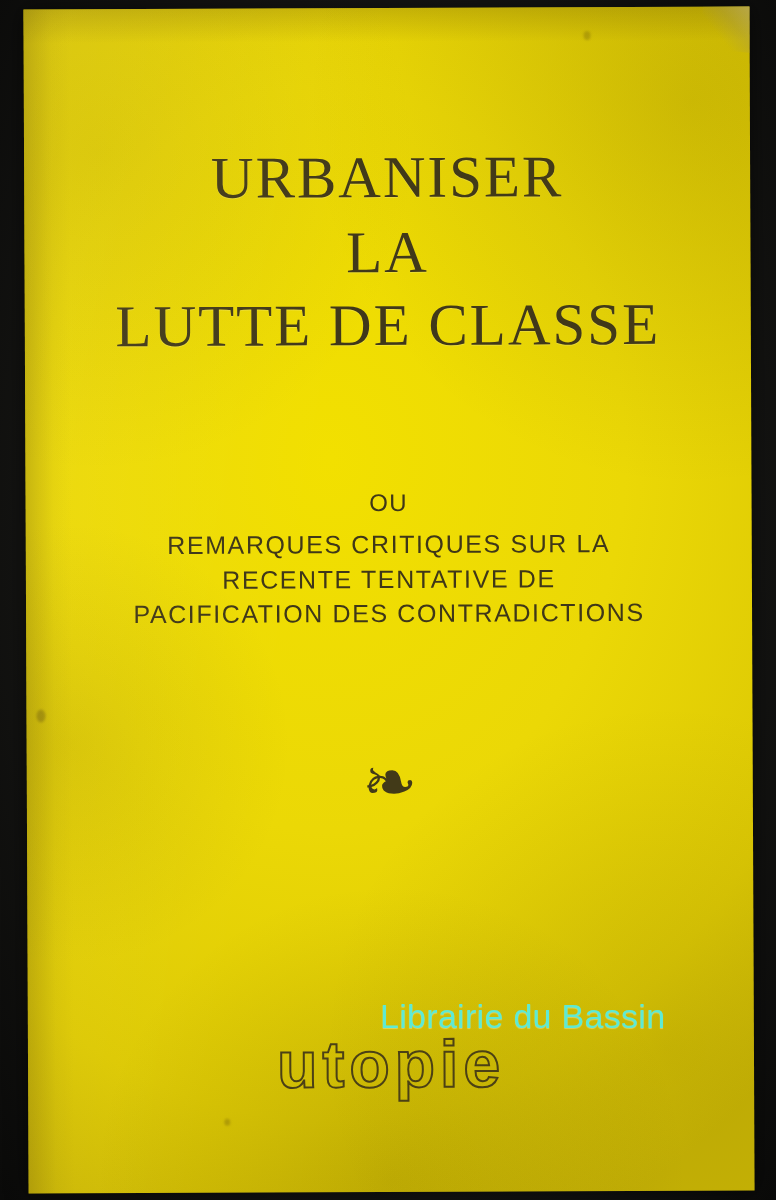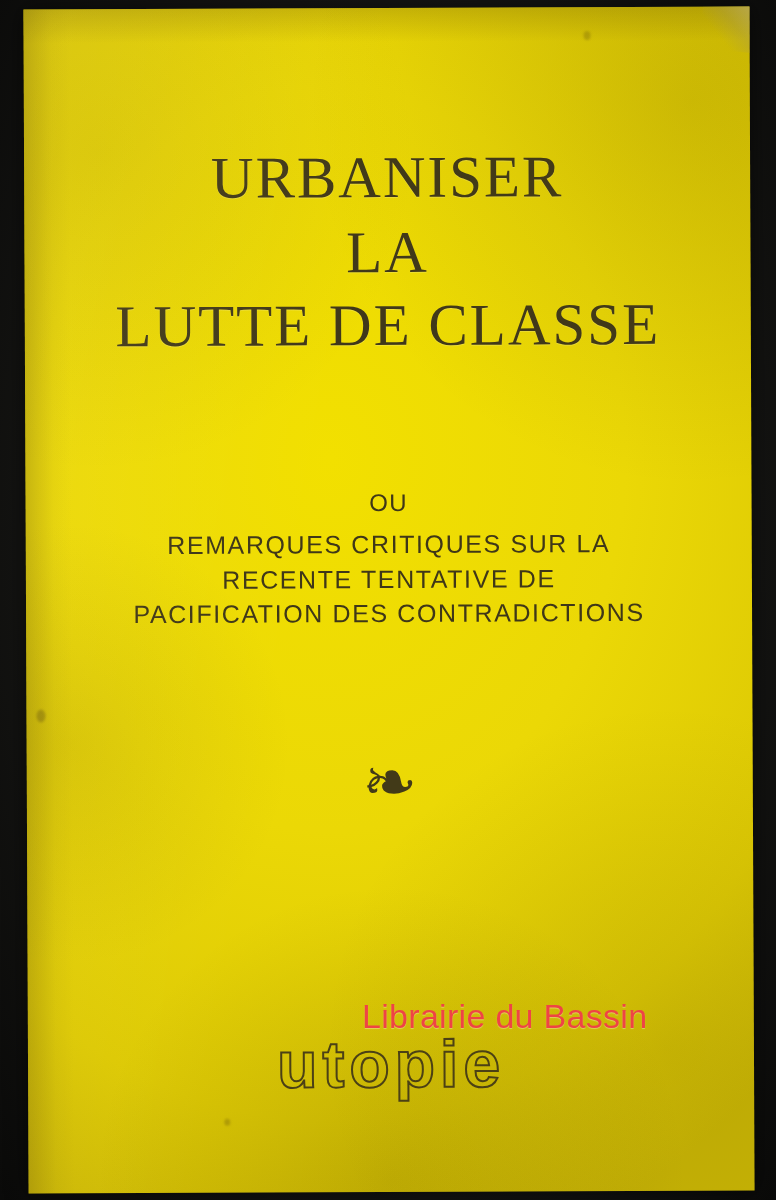--- a/index.html
+++ b/index.html
@@ -156,25 +156,25 @@
     letter-spacing: 5px;
     color: transparent;
     -webkit-text-stroke: 2px #4a4018;
     text-stroke: 2px #4a4018;
     text-shadow: 0 0 0 rgba(0,0,0,0);
   }
 
   
   .watermark {
     position: absolute;
-    left: 362px;
+    left: 380px;
     top: 997px;
     font-family: "Liberation Sans", sans-serif;
     font-size: 34px;
-    color: #ef4444;
+    color: #5eead4;
     letter-spacing: 0.3px;
     text-shadow: 0 1px 1px rgba(255,255,255,0.35);
     white-space: nowrap;
   }
 </style>
 </head>
 <body>
 
 <div id="photo">
 

